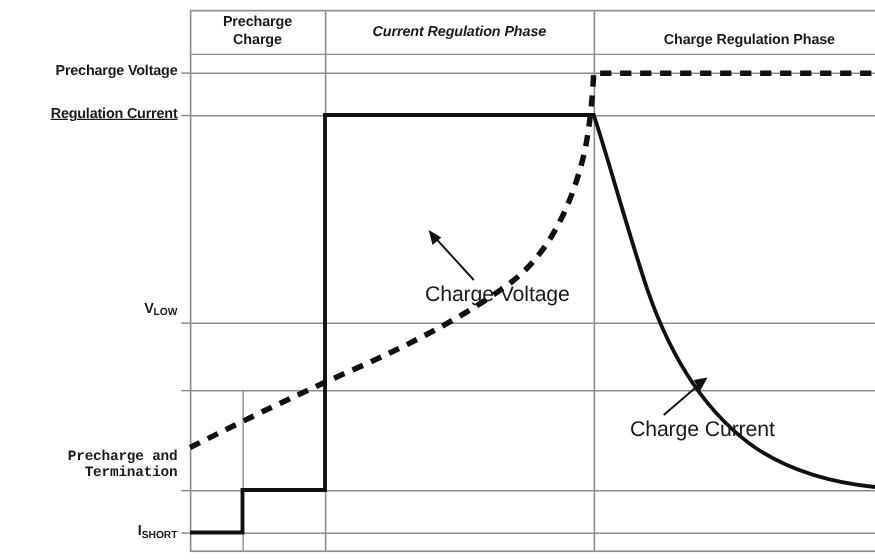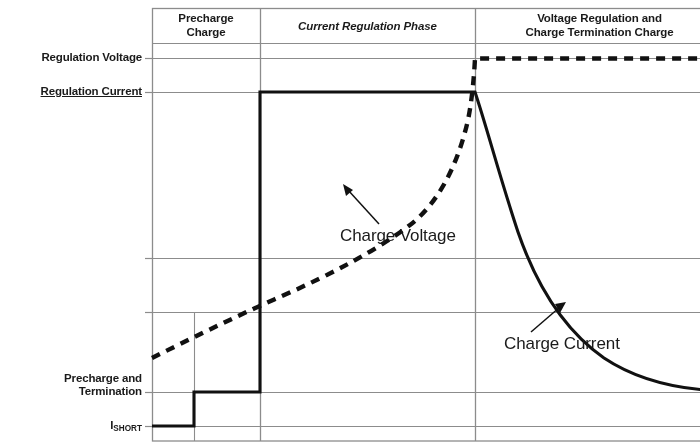--- a/index.html
+++ b/index.html
@@ -71,35 +71,38 @@
   <div class="phase" style="left:120px;top:12px;width:108px;">
     <span>Precharge</span><br>
     <span>Charge</span>
   </div>
 
   <div class="phase" style="left:228px;top:20px;width:215px;font-style:italic;">
     <span>Current Regulation Phase</span>
   </div>
 
   <div class="phase" style="left:443px;top:12px;width:249px;">
-    <span>Voltage Regulation and</span><br>
-    <span>Charge Termination Charge</span>
+    <br>
+    <span>Charge Regulation Phase</span>
   </div>
 
   <div class="ylab" style="left:0;top:51px;width:110px;">
-    <span>Regulation Voltage</span>
+    <span>Precharge Voltage</span>
   </div>
 
   <div class="ylab" style="left:0;top:85px;width:110px;text-decoration:underline;">
     <span>Regulation Current</span>
   </div>
 
+  <div class="ylab" style="left:0;top:241px;width:110px;">
+    <span>V</span><span class="sub">LOW</span>
+  </div>
 
 
-  <div class="ylab two" style="left:0;top:372px;width:110px;">
+  <div class="ylab two" style="left:0;top:360px;width:110px;font-family:Liberation Mono, monospace;">
     <span>Precharge and Termination</span>
   </div>
 
   <div class="ylab" style="left:0;top:419px;width:110px;">
     <span>I</span><span class="sub">SHORT</span>
   </div>
 
   <div class="ann" style="left:308px;top:226px;">
     <span>Charge Voltage</span>
   </div>

